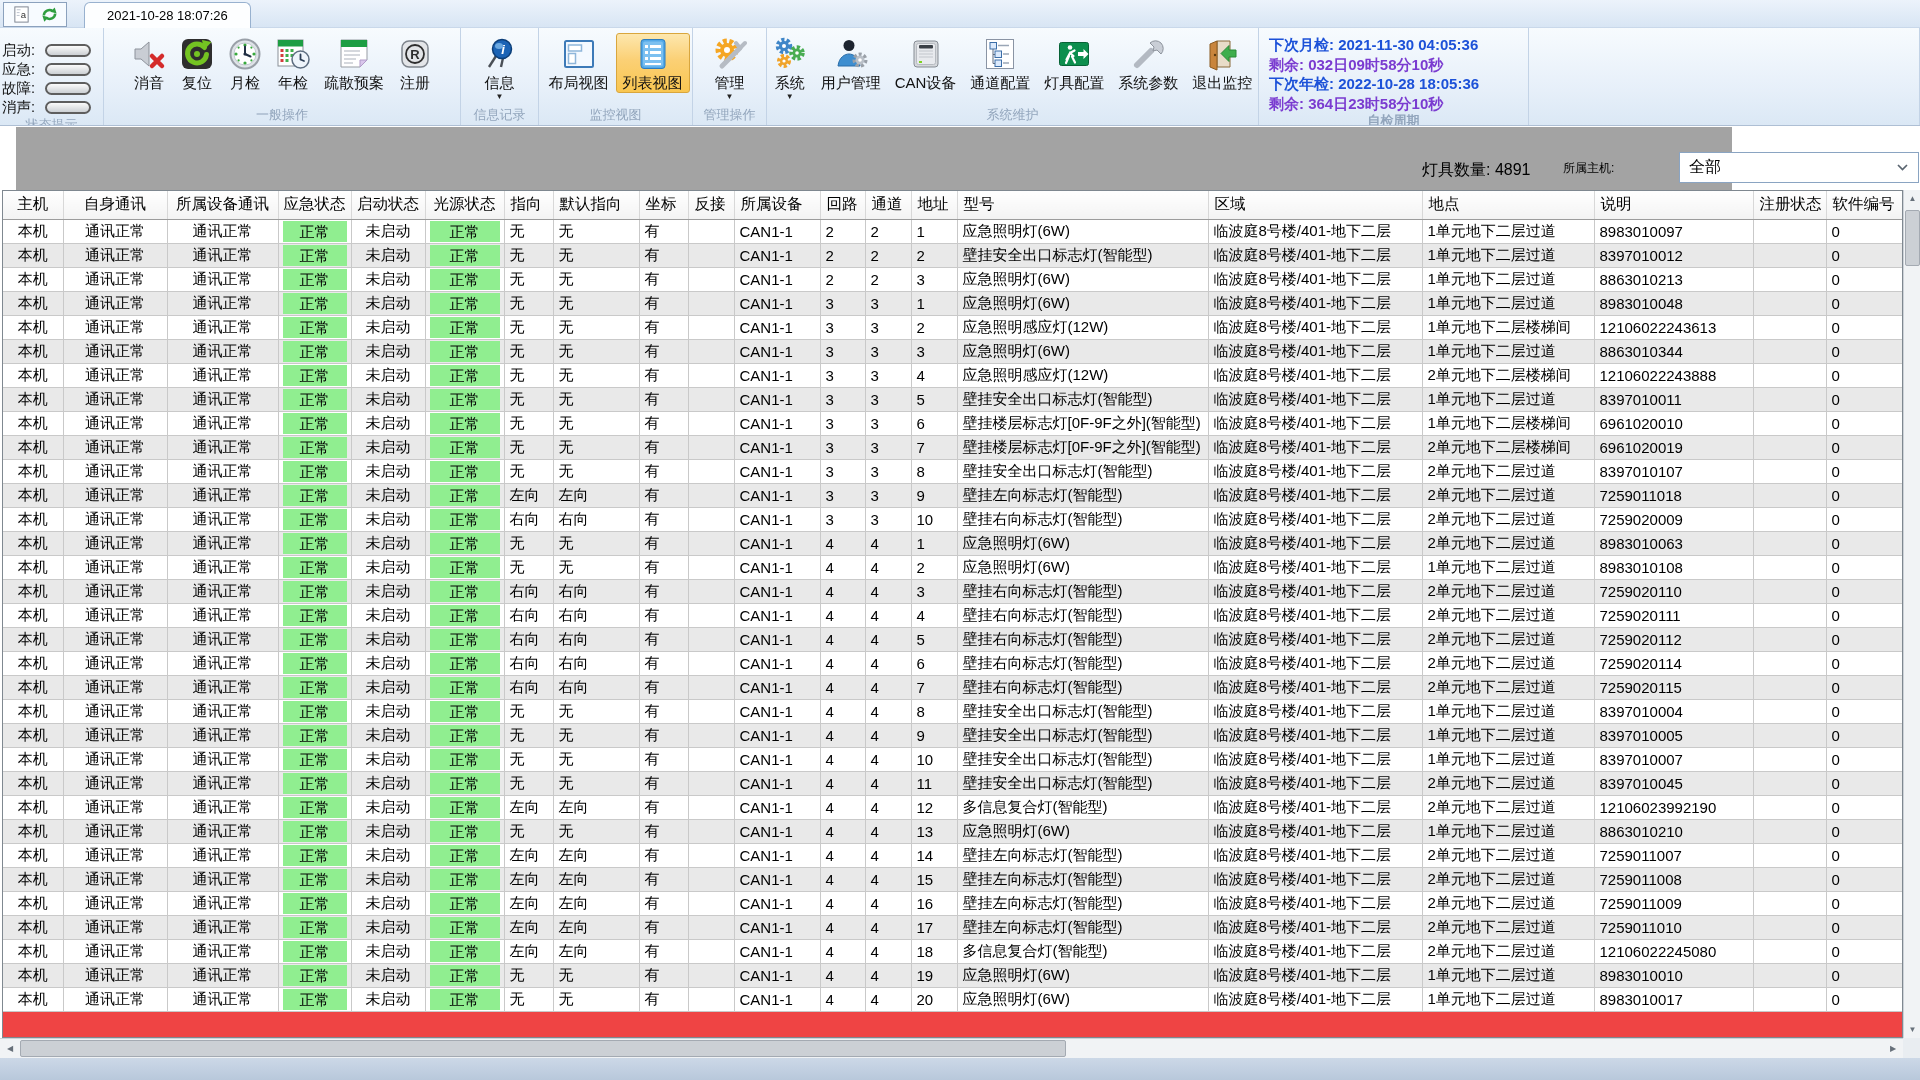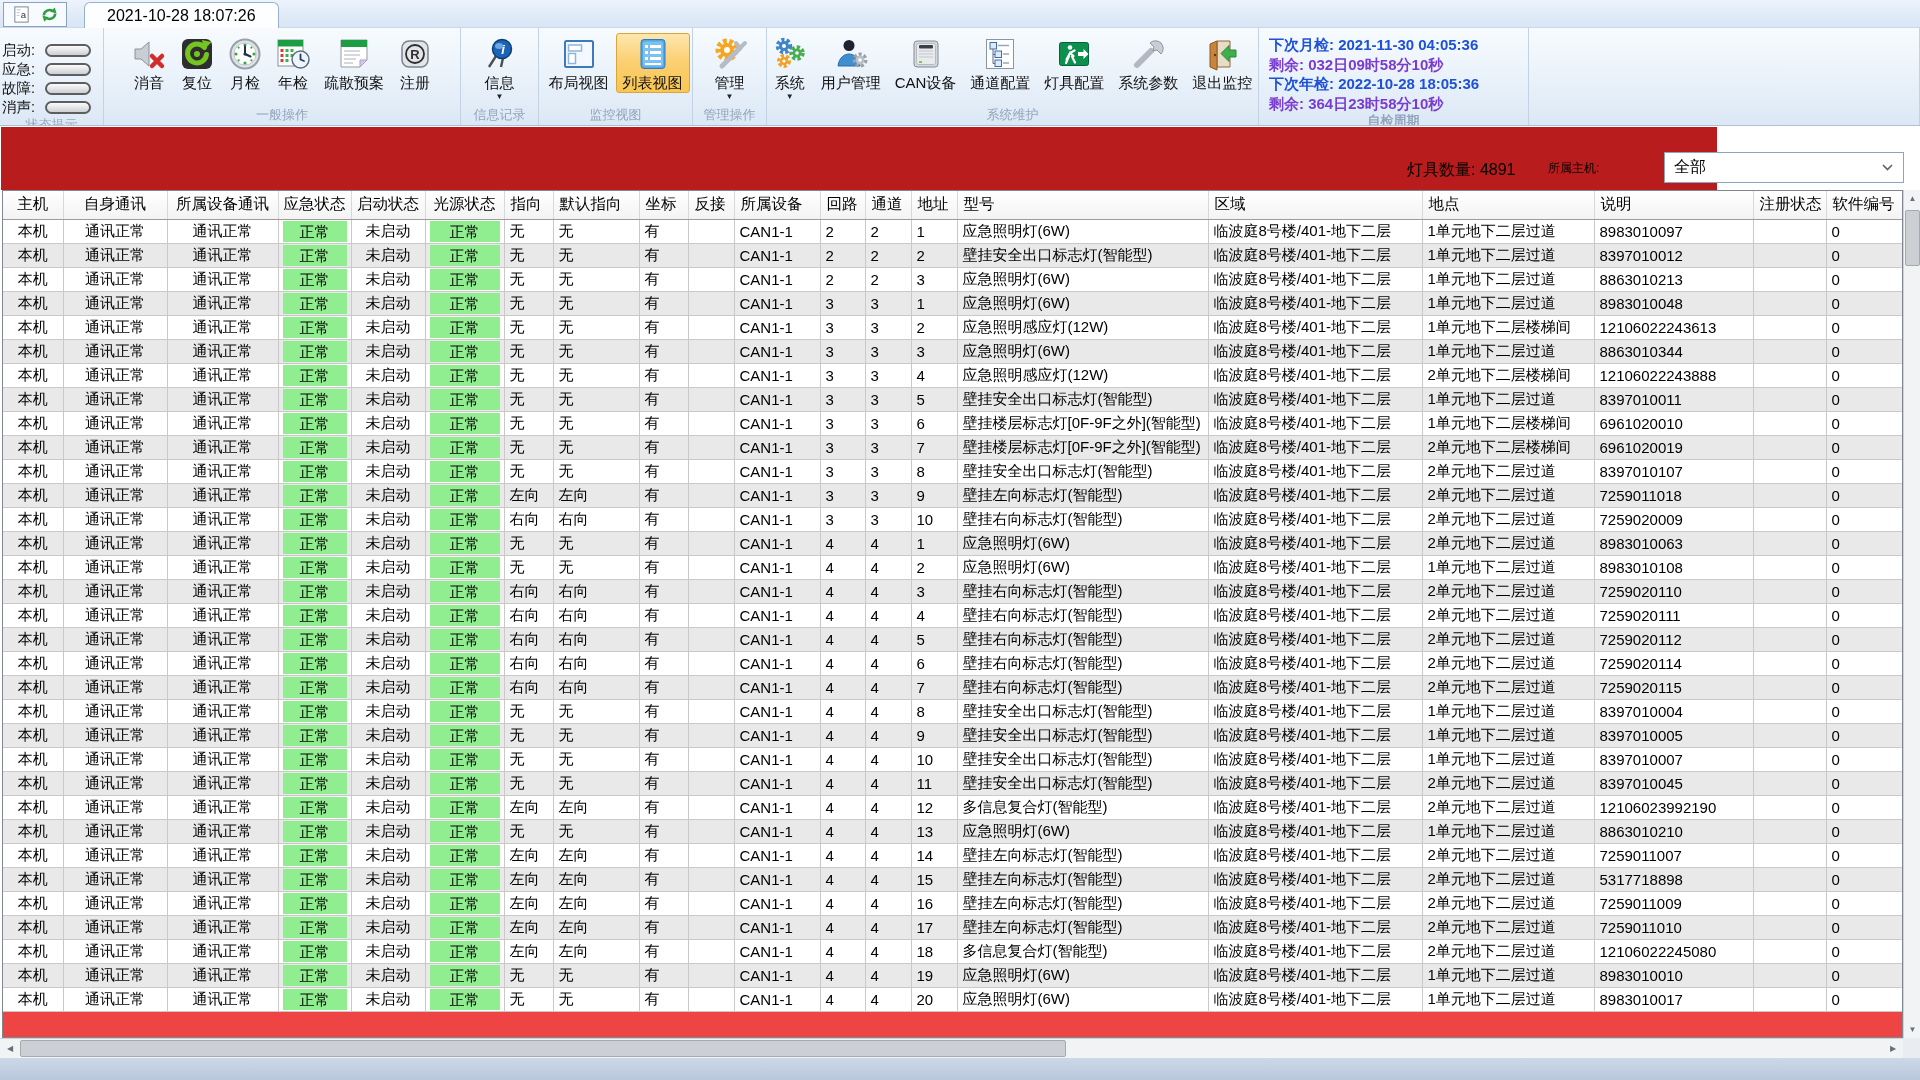--- a/index.html
+++ b/index.html
@@ -4,21 +4,21 @@
 <style>
 *{margin:0;padding:0;box-sizing:border-box}
 html,body{width:1920px;height:1080px;overflow:hidden}
 body{font-family:"Liberation Sans","DejaVu Sans",sans-serif;background:#cfdcea;color:#000}
 #window{position:relative;width:1920px;height:1080px;background:#fff;overflow:hidden}
 
 
 #titlebar{position:absolute;left:0;top:0;width:1920px;height:28px;background:linear-gradient(#ecf3fb,#d8e5f4);border-bottom:1px solid #c9d8ea}
 #qat{position:absolute;left:3px;top:2px;width:64px;height:25px;background:#f7fbff;border:1px solid #8ba1bd;display:flex;align-items:center;justify-content:space-around;padding:0 3px}
 #qat svg{width:19px;height:19px;display:block}
-#title-tab{position:absolute;left:84px;top:2px;height:26px;padding:0 22px;background:#fdfeff;border:1px solid #98b1cf;border-bottom:none;border-radius:6px 6px 0 0;font-size:16px;line-height:25px;white-space:nowrap}
+#title-tab{position:absolute;left:84px;top:2px;height:26px;padding:0 22px;background:#fdfeff;border:1px solid #98b1cf;border-bottom:none;border-radius:6px 6px 0 0;font-size:13px;line-height:25px;white-space:nowrap}
 
 
 #ribbon{position:absolute;left:0;top:28px;width:1920px;height:98px;background:linear-gradient(#f7fbfe,#e6eff9 65%,#dbe8f5);border-bottom:1px solid #aebfd4;display:flex}
 .rgroup{position:relative;height:100%;border-right:1px solid #c3d3e6;display:flex;flex-direction:column;overflow:hidden}
 .rgroup-body{flex:1;display:flex;align-items:flex-start;justify-content:center;padding-top:5px}
 .rgroup-label{height:18px;text-align:center;font-size:13px;color:#92a5bc;line-height:15px;white-space:nowrap}
 .rbtn{display:flex;flex-direction:column;align-items:center;padding:3px 6px 1px;border:1px solid transparent;border-radius:3px;cursor:default}
 .rbtn svg{width:34px;height:34px;display:block}
 .rbtn-label{font-size:15px;margin-top:3px;white-space:nowrap;color:#111;line-height:17px}
 .ddarrow{font-size:8px;color:#222;line-height:8px;margin-top:2px}
@@ -26,21 +26,21 @@
 .status-body{flex-direction:column;align-items:flex-start;justify-content:flex-start;padding:13px 4px 0 2px}
 .status-row{display:flex;align-items:center;height:19px}
 .status-label{width:41px;font-size:14.5px;color:#111}
 .led{width:46px;height:13px;border:2px solid #5e5e5e;border-radius:8px;background:linear-gradient(#fbfbfb,#ccd0d4);margin-left:2px}
 .selfcheck-body{flex-direction:column;align-items:flex-start;justify-content:flex-start;padding:7px 0 0 10px}
 .info-line{font-size:15px;line-height:19.5px;white-space:nowrap}
 .info-line.blue{color:#1c51d8}
 .info-line.purple{color:#7a3bd0}
 
 
-#filterbar{position:absolute;left:1px;top:127px;width:1716px;height:63px;background:#b91c1c}
+#filterbar{position:absolute;left:16px;top:127px;width:1716px;height:63px;background:#a3a3a3}
 #lamp-count{position:absolute;left:1406px;top:33px;font-size:16px;white-space:nowrap}
 #host-label{position:absolute;left:1547px;top:33px;font-size:12px;white-space:nowrap}
 #host-combo{position:absolute;left:1663px;top:25px;width:240px;height:31px;background:#fff;border:1px solid #8aa4c2;display:flex;align-items:center;justify-content:space-between;padding:0 9px;font-size:16px}
 
 
 #table-area{position:absolute;left:2px;top:190px;width:1901px;height:848px;border:1px solid #7f8890;background:#ef4444;overflow:hidden}
 #grid{border-collapse:collapse;table-layout:fixed;width:1899px}
 #grid th{height:28px;background:linear-gradient(#ffffff,#f3f3f3);border-right:1px solid #d8d8d8;border-bottom:1px solid #9c9c9c;font-weight:400;font-size:15.5px;padding:0 6px;text-align:left;white-space:nowrap;overflow:hidden}
 #grid td{height:24px;font-size:15px;border-right:1px solid #c9c9c9;border-bottom:1px solid #c9c9c9;padding:0 5px;text-align:left;white-space:nowrap;overflow:hidden;background:#fff}
 #grid tr.even td{background:#e9e9e9}
@@ -1109,21 +1109,21 @@
             <td>左向</td>
             <td>有</td>
             <td></td>
             <td>CAN1-1</td>
             <td>4</td>
             <td>4</td>
             <td>15</td>
             <td>壁挂左向标志灯(智能型)</td>
             <td>临波庭8号楼/401-地下二层</td>
             <td>2单元地下二层过道</td>
-            <td>5317718898</td>
+            <td>7259011008</td>
             <td></td>
             <td>0</td>
           </tr>
           <tr class="odd">
             <td class="center">本机</td>
             <td class="center">通讯正常</td>
             <td class="center">通讯正常</td>
             <td class="center">
               <span class="gbadge">正常</span>
             </td>

